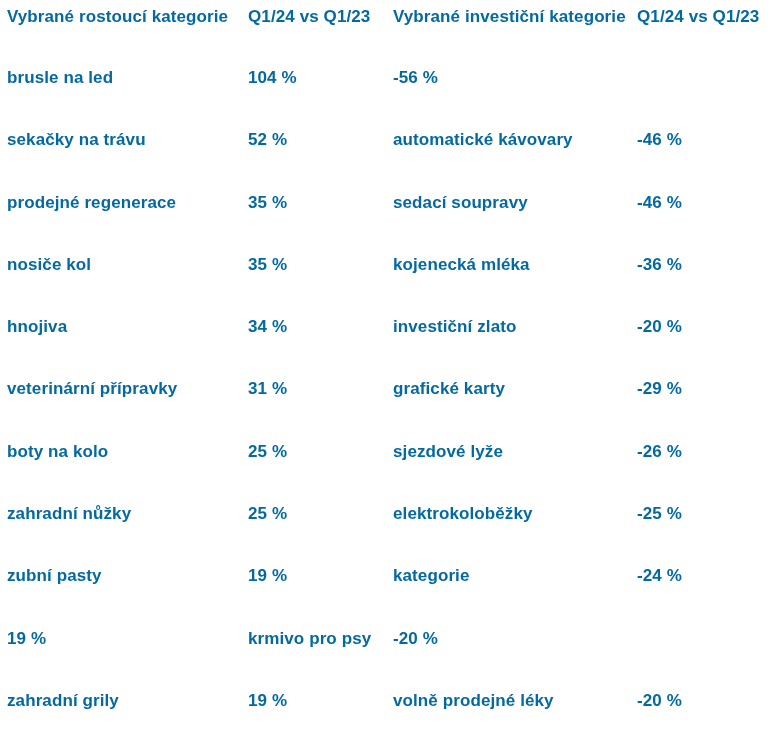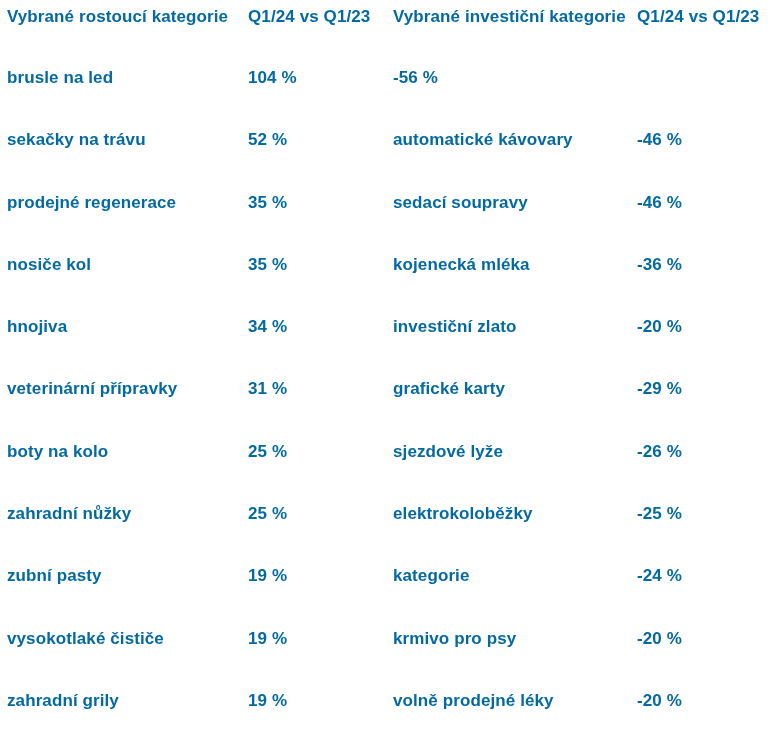--- a/index.html
+++ b/index.html
@@ -97,21 +97,20 @@
       <span class="cell">elektrokoloběžky</span>
       <span class="cell">-25 %</span>
     </div>
     <div class="row">
       <span class="cell">zubní pasty</span>
       <span class="cell">19 %</span>
       <span class="cell">kategorie</span>
       <span class="cell">-24 %</span>
     </div>
     <div class="row">
-      <span class="cell">vysokotlaké čističe</span>
       <span class="cell">19 %</span>
       <span class="cell">krmivo pro psy</span>
       <span class="cell">-20 %</span>
     </div>
     <div class="row">
       <span class="cell">zahradní grily</span>
       <span class="cell">19 %</span>
       <span class="cell">volně prodejné léky</span>
       <span class="cell">-20 %</span>
     </div>

